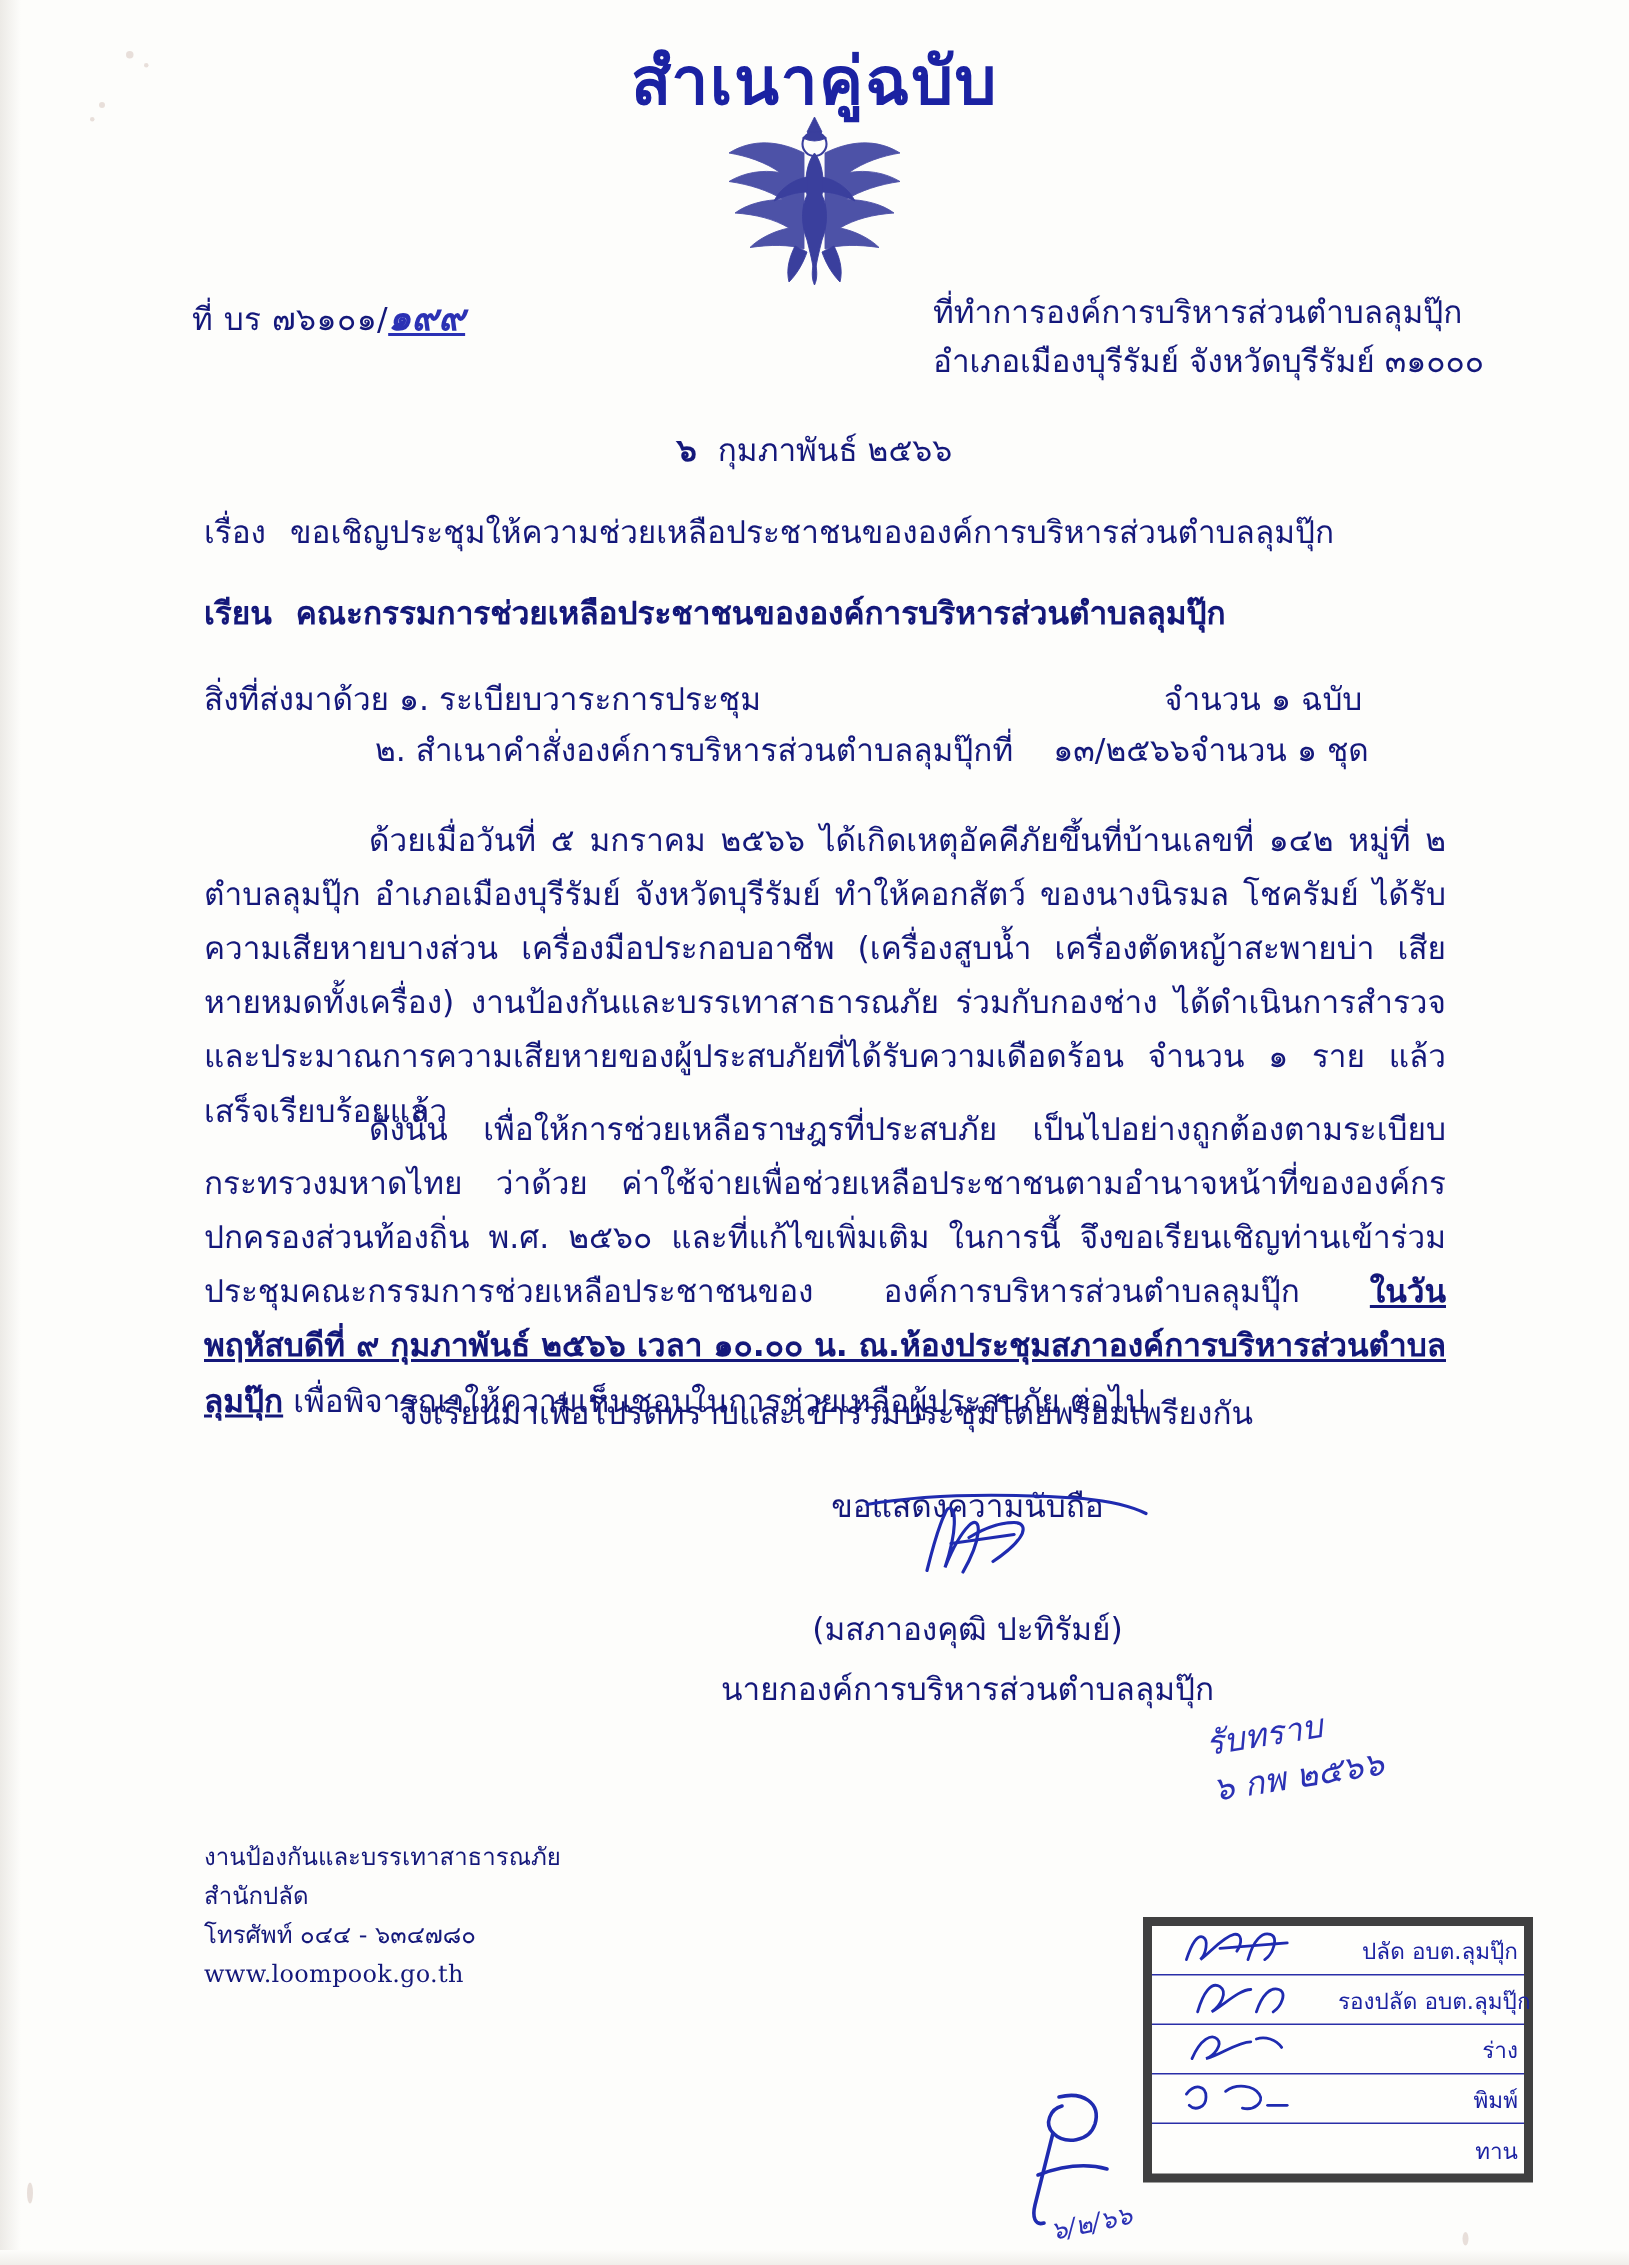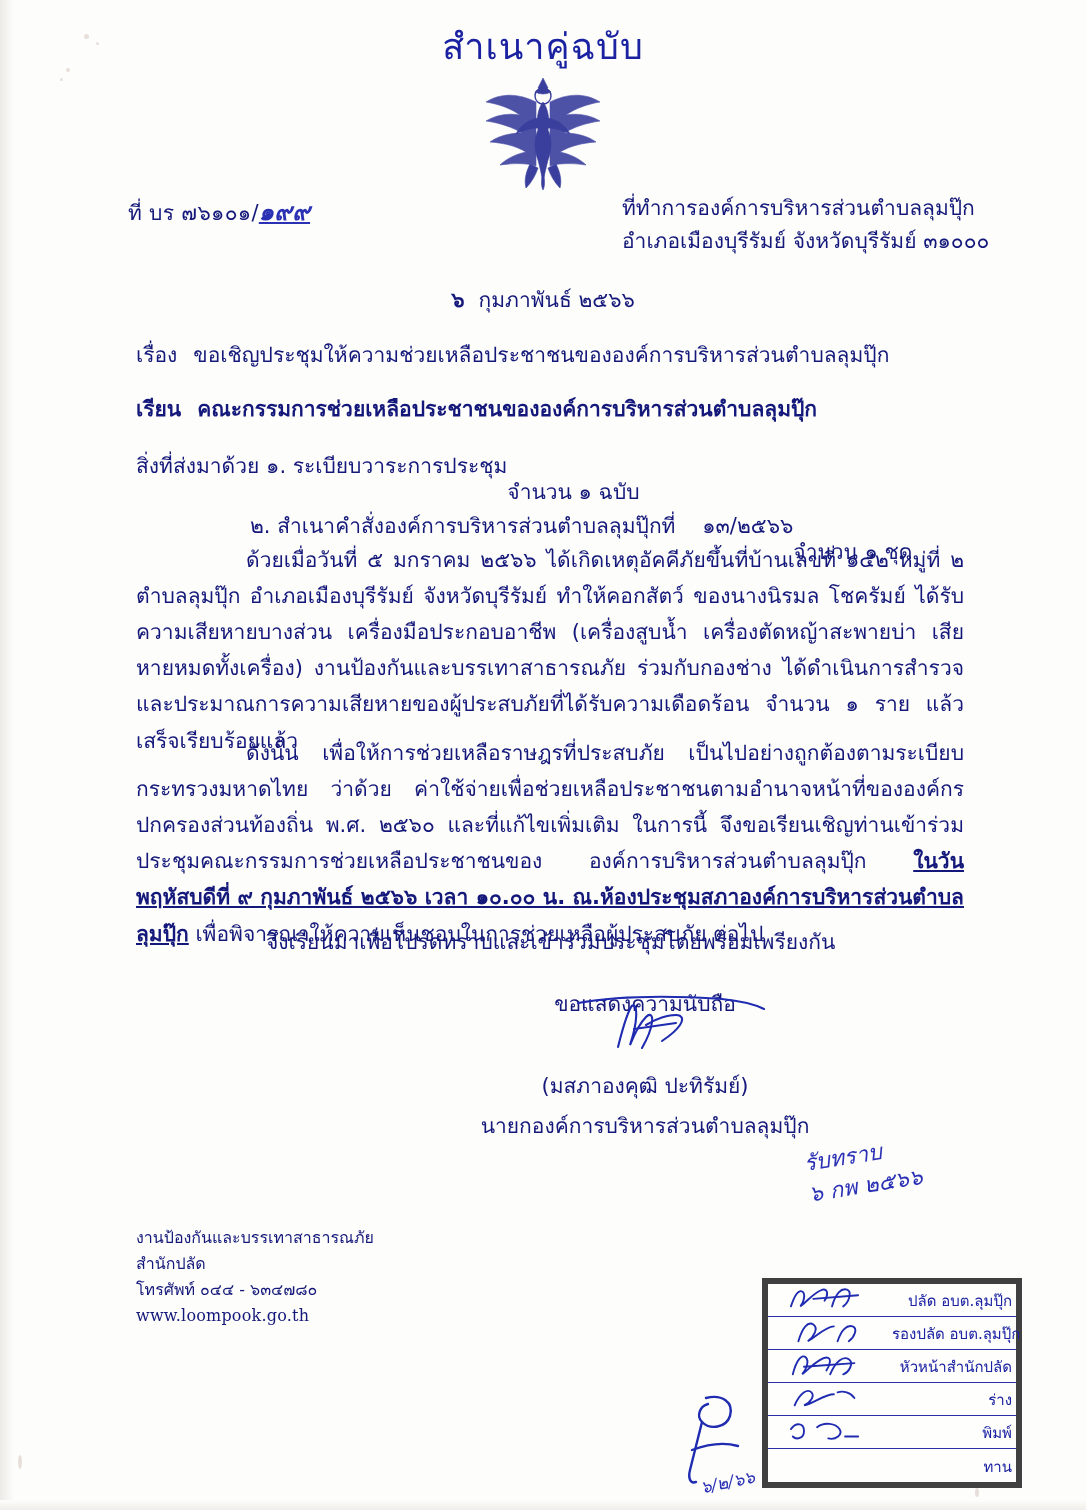--- a/index.html
+++ b/index.html
@@ -38,22 +38,22 @@
     opacity: .55;
   }
 
   
   .copy-stamp {
     position: absolute;
     left: 0; right: 0;
     top: 18px;
     text-align: center;
     font-family: "DejaVu Serif", "Liberation Serif", serif;
-    font-size: 36px;
-    font-weight: 400;
+    font-size: 44px;
+    font-weight: 700;
     color: #1b22a2;
     letter-spacing: 1px;
   }
   .garuda {
     position: absolute;
     left: 50%;
     transform: translateX(-50%);
     top: 72px;
     width: 150px;
     height: 118px;
@@ -115,23 +115,24 @@
   .attach-block {
     position: absolute;
     left: 136px;
     top: 450px;
     width: 830px;
     font-size: 21px;
     line-height: 1.6;
   }
   .attach-row {
     display: flex;
+    justify-content: space-between;
   }
   .attach-row .left { white-space: pre; }
-  .attach-row .right { width: 190px; margin-top: 26px; }
+  .attach-row .right { width: 190px; }
   .attach-row.second .left { padding-left: 114px; }
 
   
   .para {
     position: absolute;
     left: 136px;
     width: 828px;
     font-size: 21px;
     line-height: 1.72;
     text-align: justify;
@@ -373,32 +374,20 @@
             <path d="M66 26 C70 14 76 8 82 10 C88 12 84 22 78 26"></path>
           </g>
         </svg>
       </div>
       <div class="rlabel">รองปลัด อบต.ลุมปุ๊ก</div>
     </div>
     <div class="routing-row">
       <div class="rline">
         <svg viewBox="0 0 120 30" width="120" height="28">
           <g fill="none" stroke="#1f2bb0" stroke-width="2" stroke-linecap="round">
-            <path d="M18 26 C22 10 28 4 32 8 C36 12 32 22 28 26 C36 20 46 8 54 8 C60 8 58 16 54 22"></path>
-            <path d="M58 26 C64 12 72 6 78 10 C84 14 78 24 72 26"></path>
-            <path d="M30 18 L84 14"></path>
-          </g>
-        </svg>
-      </div>
-      <div class="rlabel">หัวหน้าสำนักปลัด</div>
-    </div>
-    <div class="routing-row">
-      <div class="rline">
-        <svg viewBox="0 0 120 30" width="120" height="28">
-          <g fill="none" stroke="#1f2bb0" stroke-width="2" stroke-linecap="round">
             <path d="M20 24 C26 10 34 6 38 10 C42 14 36 22 30 24 C40 22 52 12 62 12"></path>
             <path d="M66 10 C72 8 80 10 84 16"></path>
           </g>
         </svg>
       </div>
       <div class="rlabel">ร่าง</div>
     </div>
     <div class="routing-row">
       <div class="rline">
         <svg viewBox="0 0 120 30" width="120" height="28">

